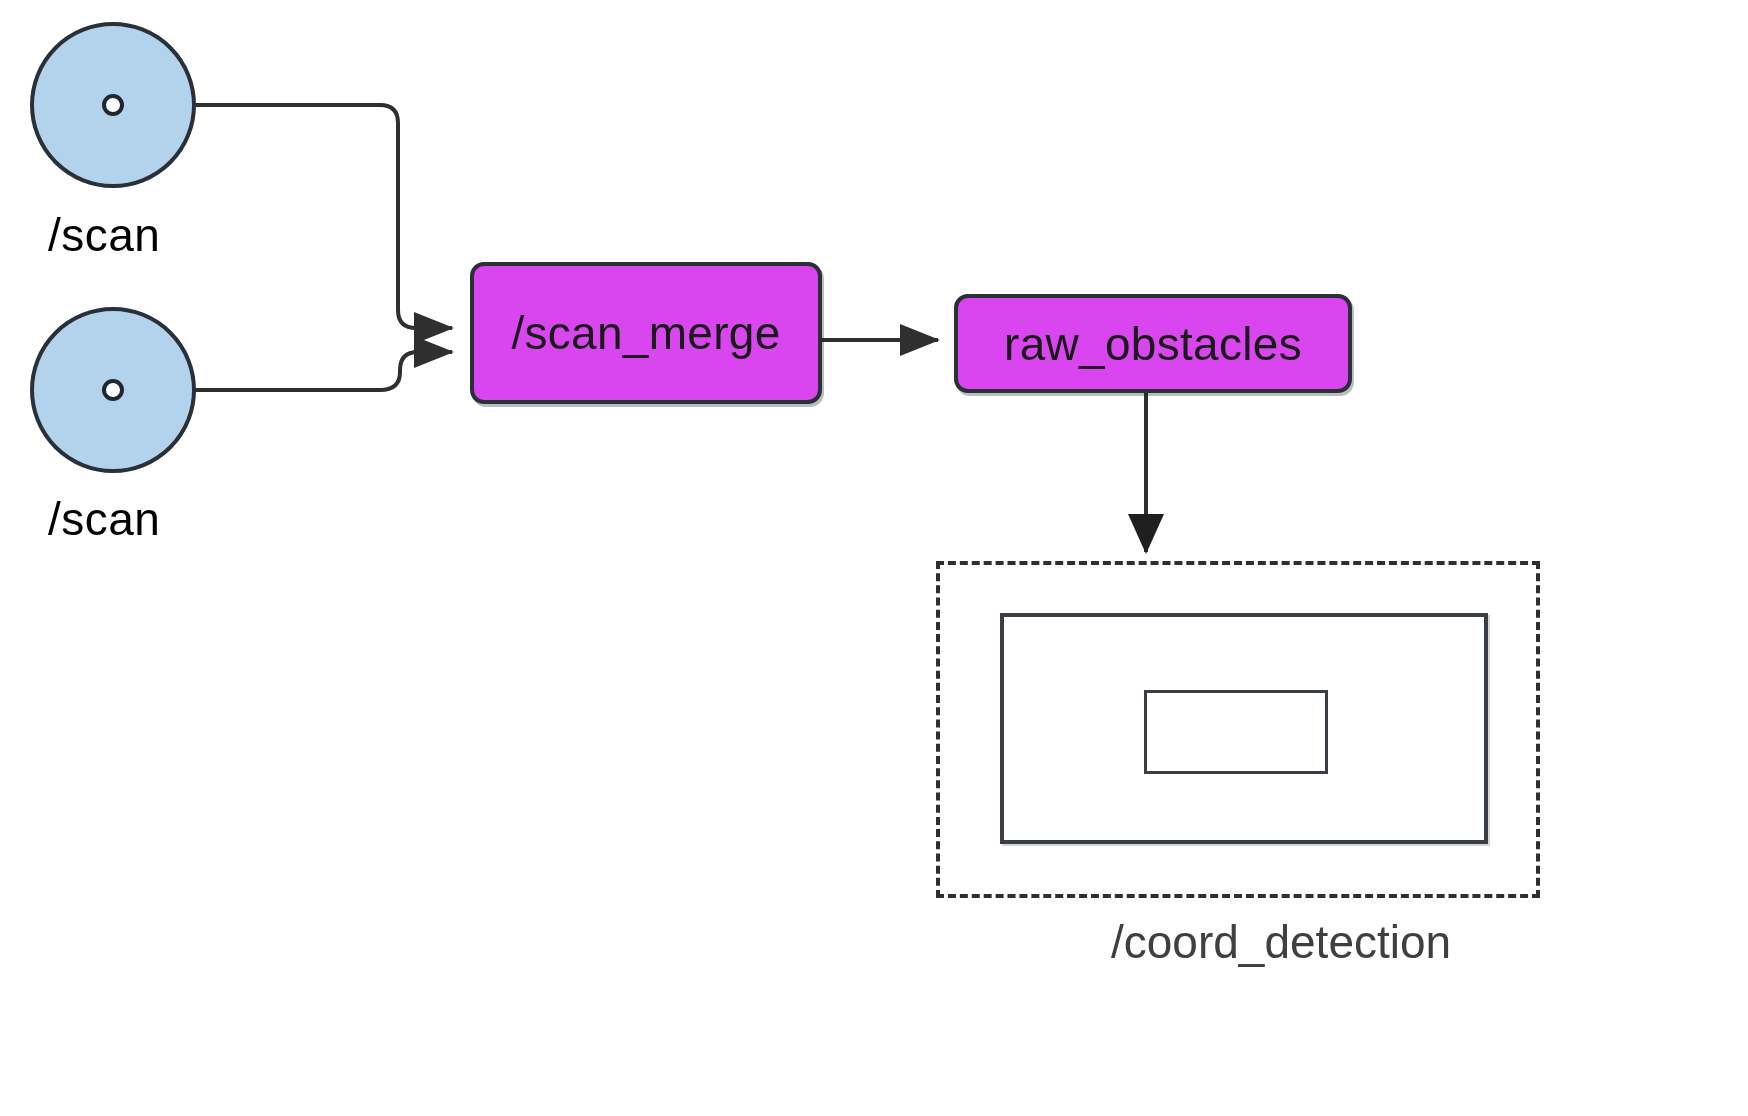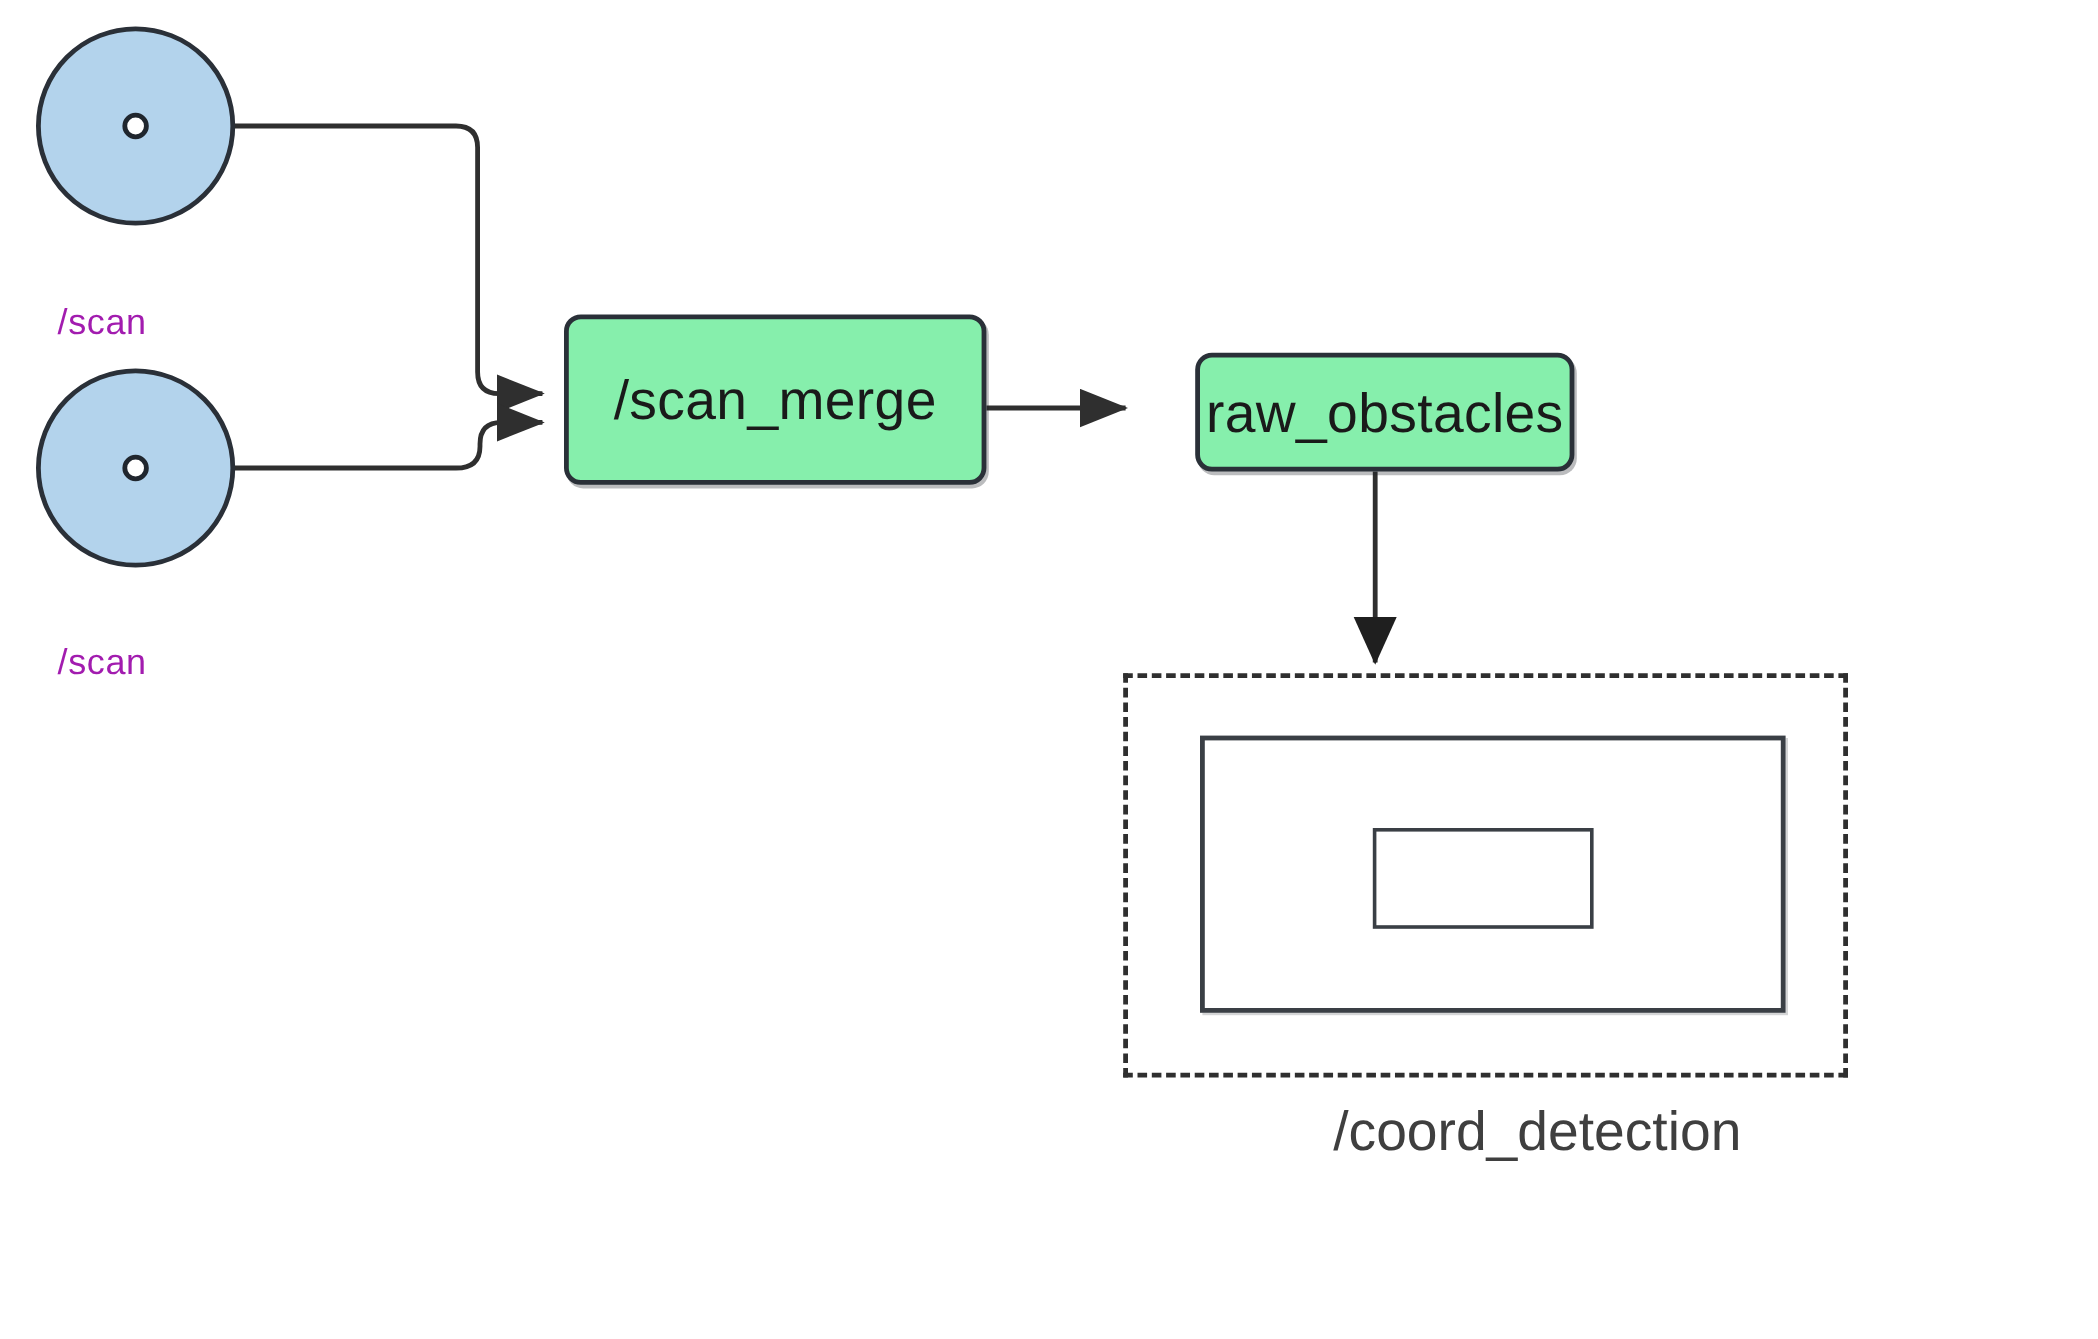--- a/index.html
+++ b/index.html
@@ -38,29 +38,28 @@
     position: absolute;
     width: 22px;
     height: 22px;
     border-radius: 50%;
     background: #ffffff;
     border: 4px solid #20262e;
     box-sizing: border-box;
   }
   .topic-caption {
     position: absolute;
-    font-size: 30px;
-    color: #a21caf;
+    font-size: 46px;
+    color: #000000;
     letter-spacing: 0.5px;
-    margin-top: 44px;
   }
   
   .proc-box {
     position: absolute;
-    background: #86efac;
+    background: #d946ef;
     border: 4px solid #2a3038;
     border-radius: 14px;
     box-sizing: border-box;
     display: flex;
     align-items: center;
     justify-content: center;
     color: #1d1d1d;
     box-shadow: 2px 3px 0 rgba(30,34,40,0.30);
   }
   .proc-box .proc-text {
@@ -125,21 +124,21 @@
   <div class="topic-caption" style="left:48px; top:208px;">/scan</div>
 
   <div class="topic-circle" style="left:30px; top:307px; width:166px; height:166px;"></div>
   <div class="topic-hub" style="left:102px; top:379px;"></div>
   <div class="topic-caption" style="left:48px; top:492px;">/scan</div>
 
   <div class="proc-box" style="left:470px; top:262px; width:352px; height:142px;">
     <span class="proc-text">/scan_merge</span>
   </div>
 
-  <div class="proc-box" style="left:954px; top:294px; width:316px; height:99px;margin-left:42px;">
+  <div class="proc-box" style="left:954px; top:294px; width:398px; height:99px;">
     <span class="proc-text">raw_obstacles</span>
   </div>
 
   <div class="group-dashed" style="left:936px; top:561px; width:604px; height:337px;"></div>
 
   <div class="inner-rect" style="left:1000px; top:613px; width:488px; height:231px;"></div>
 
   <div class="inner-rect-small" style="left:1144px; top:690px; width:184px; height:84px;"></div>
 
   <div class="group-caption" style="left:1068px; top:915px;">/coord_detection</div>

